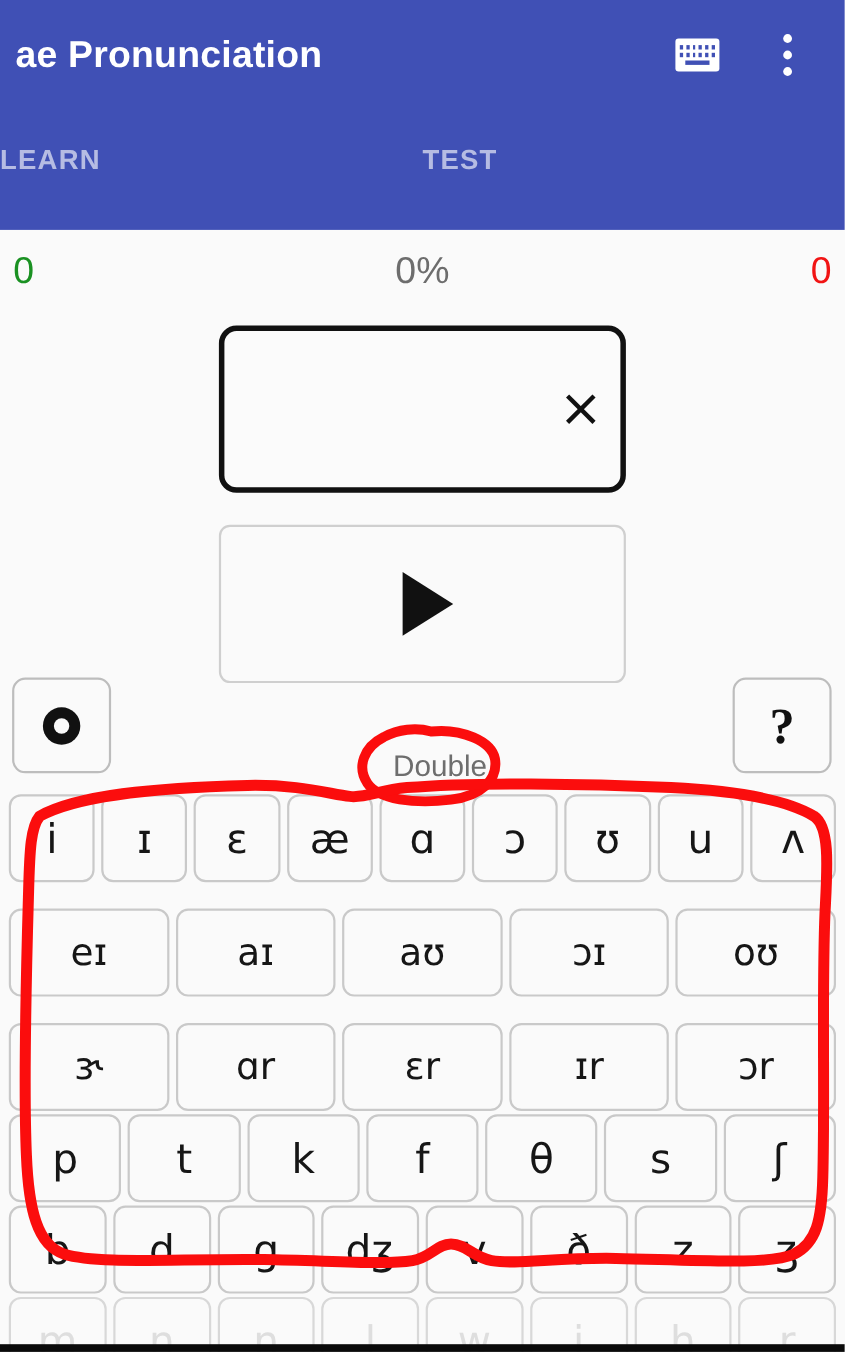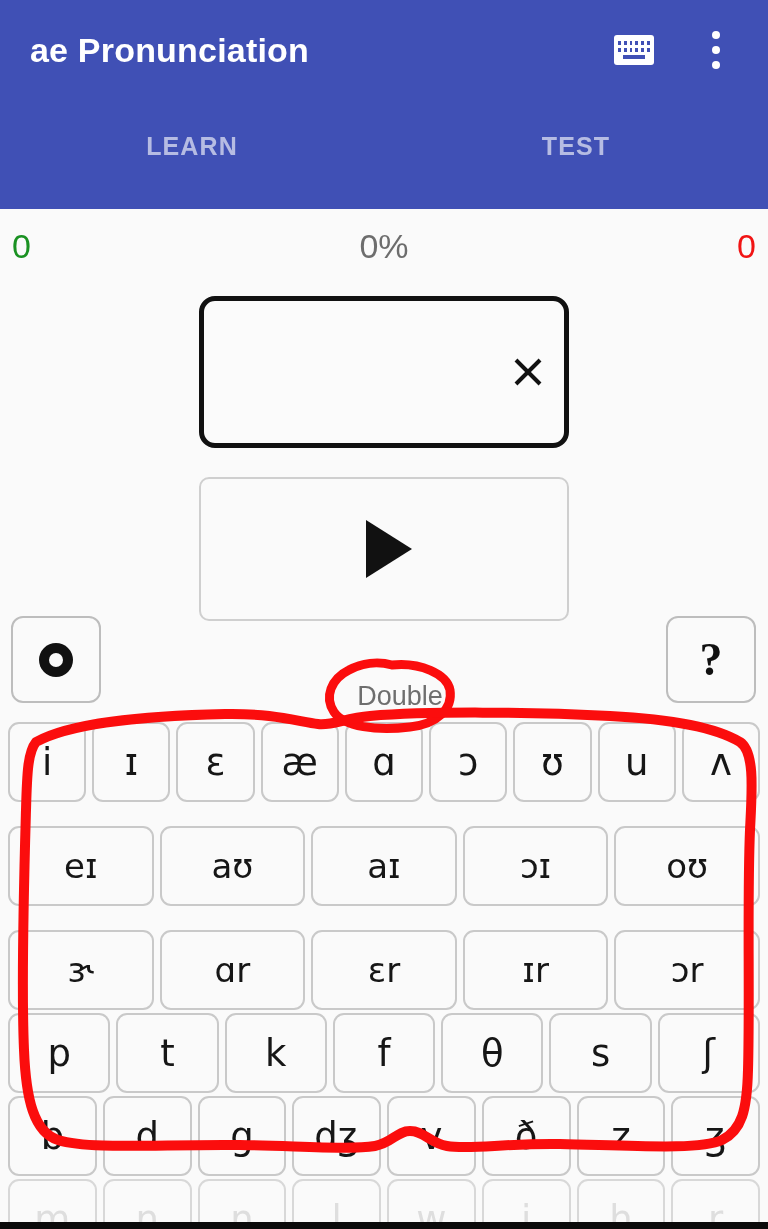--- a/index.html
+++ b/index.html
@@ -31,21 +31,21 @@
     width: 768px;
     height: 100px;
     display: flex;
     align-items: center;
   }
 
   #app-title {
     color: #ffffff;
     font-size: 34px;
     font-weight: bold;
-    margin-left: 30px;
+    margin-left: 14px;
     letter-spacing: 0.2px;
     white-space: nowrap;
   }
 
   #appbar-actions {
     margin-left: auto;
     display: flex;
     align-items: center;
     gap: 30px;
     margin-right: 26px;
@@ -110,21 +110,20 @@
     left: 0; top: 100px;
     width: 768px;
     height: 109px;
     display: flex;
   }
 
   .tab {
     flex: 1;
     display: flex;
     align-items: flex-start;
-    justify-content: center;
     padding-top: 32px;
     position: relative;
   }
 
   .tab-label {
     font-size: 25px;
     font-weight: bold;
     letter-spacing: 1.1px;
     color: rgba(255,255,255,0.62);
     white-space: nowrap;
@@ -429,22 +428,22 @@
     <div class="key">æ</div>
     <div class="key">ɑ</div>
     <div class="key">ɔ</div>
     <div class="key">ʊ</div>
     <div class="key">u</div>
     <div class="key">ʌ</div>
   </div>
 
   <div class="kbrow small">
     <div class="key">eɪ</div>
+    <div class="key">aɪ</div>
     <div class="key">aʊ</div>
-    <div class="key">aɪ</div>
     <div class="key">ɔɪ</div>
     <div class="key">oʊ</div>
   </div>
 
   <div class="kbrow small">
     <div class="key">ɝ</div>
     <div class="key">ɑr</div>
     <div class="key">ɛr</div>
     <div class="key">ɪr</div>
     <div class="key">ɔr</div>

